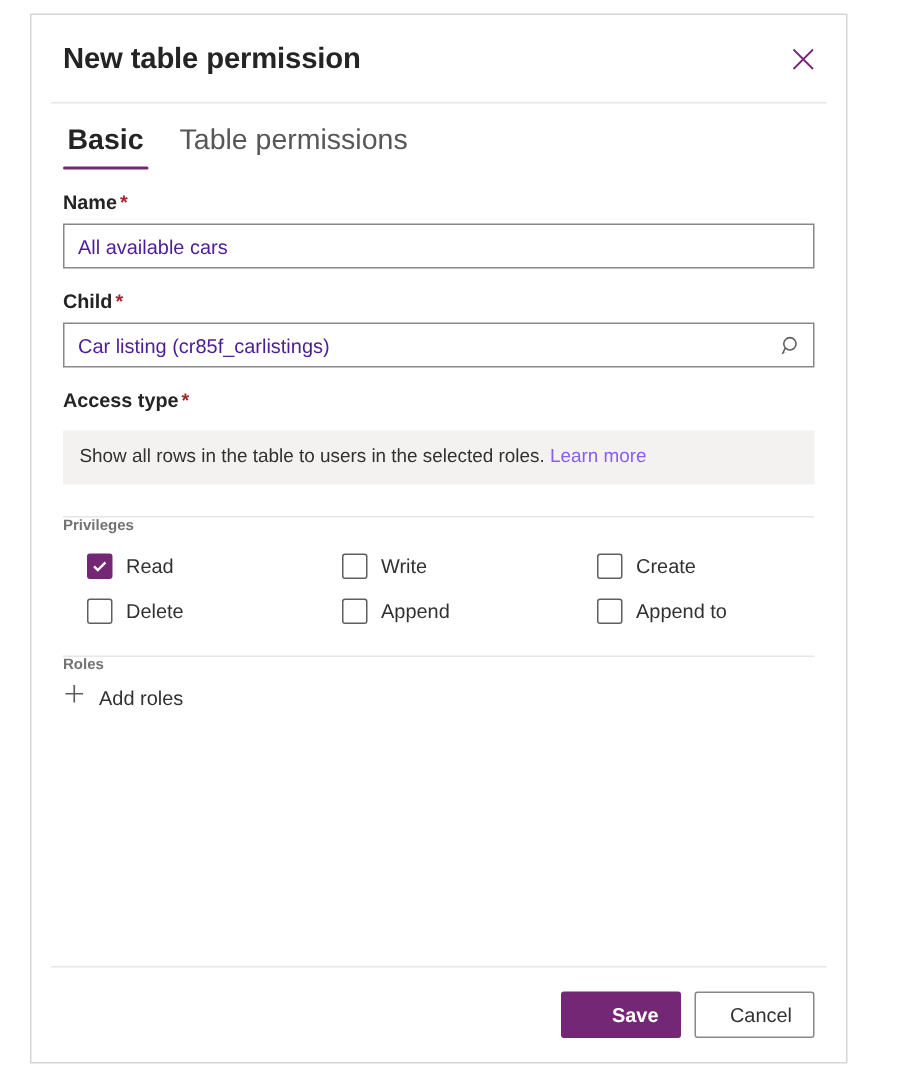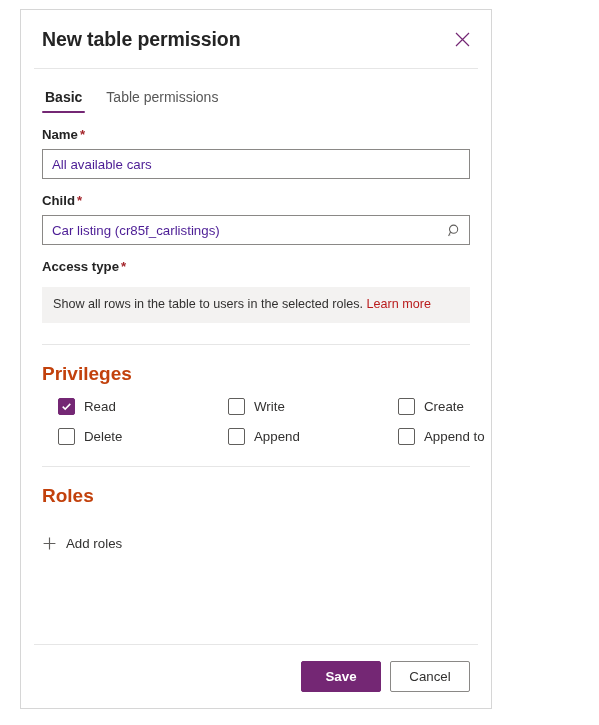--- a/index.html
+++ b/index.html
@@ -12,21 +12,21 @@
     height: 725px;
     font-family: "Liberation Sans", sans-serif;
     color: #242424;
     -webkit-font-smoothing: antialiased;
   }
 
   .panel {
     position: absolute;
     left: 20px;
     top: 9px;
-    width: 472px;
+    width: 545px;
     height: 700px;
     background: #ffffff;
     border: 1px solid #d6d6d6;
     box-sizing: border-box;
     display: flex;
     flex-direction: column;
   }
 
   
   .panel-header {
@@ -77,21 +77,21 @@
   .tabs {
     display: flex;
     align-items: flex-end;
     gap: 18px;
     height: 44px;
     padding: 12px 0 0 0;
     box-sizing: border-box;
   }
   .tab {
     position: relative;
-    font-size: 14px;
+    font-size: 19px;
     color: #575757;
     padding: 0 3px 8px 3px;
     cursor: pointer;
     white-space: nowrap;
     margin-top: 24px;
   }
   .tab.active {
     color: #242424;
     font-weight: 600;
   }
@@ -155,37 +155,36 @@
   
   .hint-bar {
     margin-top: 13px;
     background: #f3f2f1;
     padding: 9px 11px 10px 11px;
     font-size: 12.6px;
     color: #323130;
     line-height: 1.35;
   }
   .hint-bar a {
-    color: #b91c1c;
+    color: #8b5cf6;
     text-decoration: none;
     cursor: pointer;
   }
 
   .section-divider {
     height: 1px;
     background: #e6e6e6;
     margin: 21px 0 0 0;
   }
 
   
   .section-title {
-    font-size: 19px;
-    font-weight: 600;
-    color: #c2410c;
-    margin-top: 18px;
+    font-size: 10px;
+    font-weight: 600;
+    color: #737373;
   }
 
   
   .privileges-grid {
     margin-top: 13px;
     display: grid;
     grid-template-columns: 170px 170px 1fr;
     row-gap: 13px;
   }
   .checkbox-item {
@@ -215,23 +214,23 @@
   .checkbox-item.checked .checkbox-box svg { display: block; }
   .checkbox-label {
     font-size: 13.3px;
     color: #323130;
     white-space: nowrap;
   }
 
   
   .add-roles {
     display: inline-flex;
-    align-items: flex-start;
+    align-items: center;
     gap: 9px;
-    margin-top: 29px;
+    margin-top: 6px;
     cursor: pointer;
   }
   .add-roles-label {
     font-size: 13.3px;
     color: #323130;
   }
   .plus-icon { display: block; }
 
   .role-pill {
     margin-top: 13px;
@@ -288,20 +287,21 @@
   }
   .btn {
     min-width: 80px;
     height: 31px;
     font-family: "Liberation Sans", sans-serif;
     font-size: 13.3px;
     border-radius: 2px;
     cursor: pointer;
     padding: 0 14px;
     box-sizing: border-box;
+    text-align: right;
   }
   .btn-primary {
     background: #742774;
     color: #ffffff;
     border: 1px solid #742774;
     font-weight: 600;
   }
   .btn-secondary {
     background: #ffffff;
     color: #323130;

